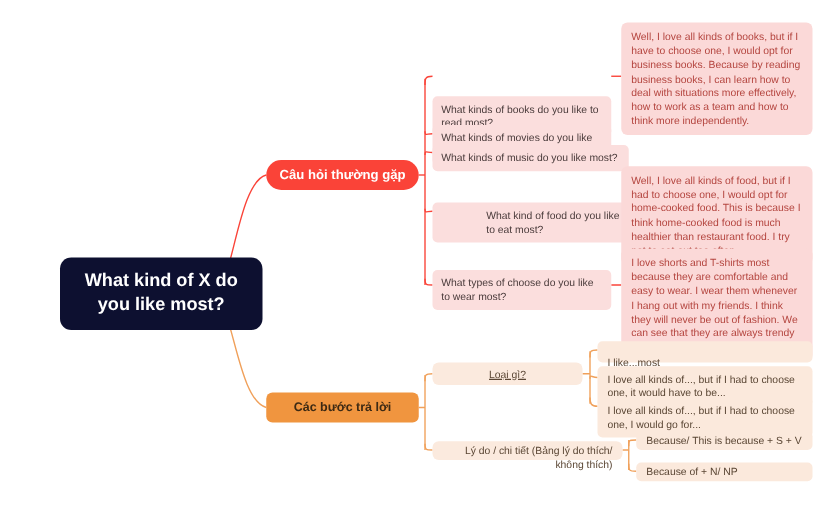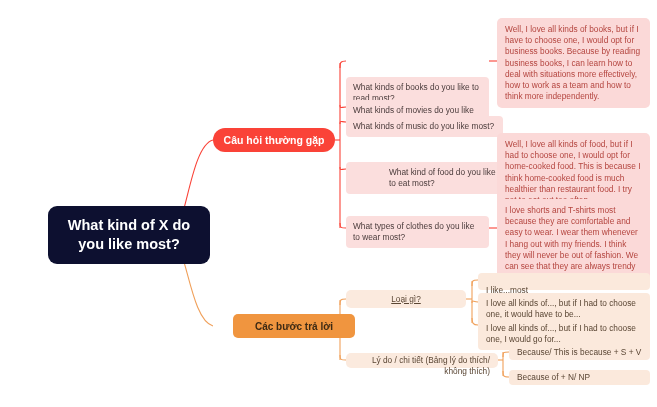--- a/index.html
+++ b/index.html
@@ -29,21 +29,21 @@
   .l1-red{
     left:213px;top:128px;width:122px;height:24px;
     background:#fa4338;border-radius:12px;
     color:#ffffff;font-weight:bold;font-size:10.5px;
     display:flex;align-items:center;justify-content:center;text-align:center;
   }
   .l1-orange{
     left:213px;top:314px;width:122px;height:24px;
     background:#f0953f;border-radius:5px;
     color:#3d2a14;font-weight:bold;font-size:10px;
-    display:flex;align-items:center;justify-content:center;text-align:center;margin-left:20px;
+    display:flex;align-items:center;justify-content:center;text-align:center;
   }
 
   
   .q{
     background:#fbdedd;border-radius:4px;
     color:#4a3b3b;font-size:8.3px;line-height:11px;
     padding:5px 7px;box-sizing:border-box;
   }
   
   .a{
@@ -125,21 +125,21 @@
   <div class="node q" style="left:346px;top:100px;width:143px;">
     <span>What kinds of movies do you like most?</span>
   </div>
   <div class="node q" style="left:346px;top:116px;width:157px;">
     <span>What kinds of music do you like most?</span>
   </div>
   <div class="node q" style="left:346px;top:162px;width:162px;padding-left:43px;">
     <span>What kind of food do you like to eat most?</span>
   </div>
   <div class="node q" style="left:346px;top:216px;width:143px;">
-    <span>What types of clothes do you like to wear most?</span>
+    <span>What types of choose do you like to wear most?</span>
   </div>
 
   <div class="node a" style="left:497px;top:18px;width:153px;">
     <span>Well, I love all kinds of books, but if I have to choose one, I would opt for business books. Because by reading business books, I can learn how to deal with situations more effectively, how to work as a team and how to think more independently.</span>
   </div>
   <div class="node a" style="left:497px;top:133px;width:153px;">
     <span>Well, I love all kinds of food, but if I had to choose one, I would opt for home-cooked food. This is because I think home-cooked food is much healthier than restaurant food. I try not to eat out too often</span>
   </div>
   <div class="node a" style="left:497px;top:199px;width:153px;">
     <span>I love shorts and T-shirts most because they are comfortable and easy to wear. I wear them whenever I hang out with my friends. I think they will never be out of fashion. We can see that they are always trendy and stylish.</span>

